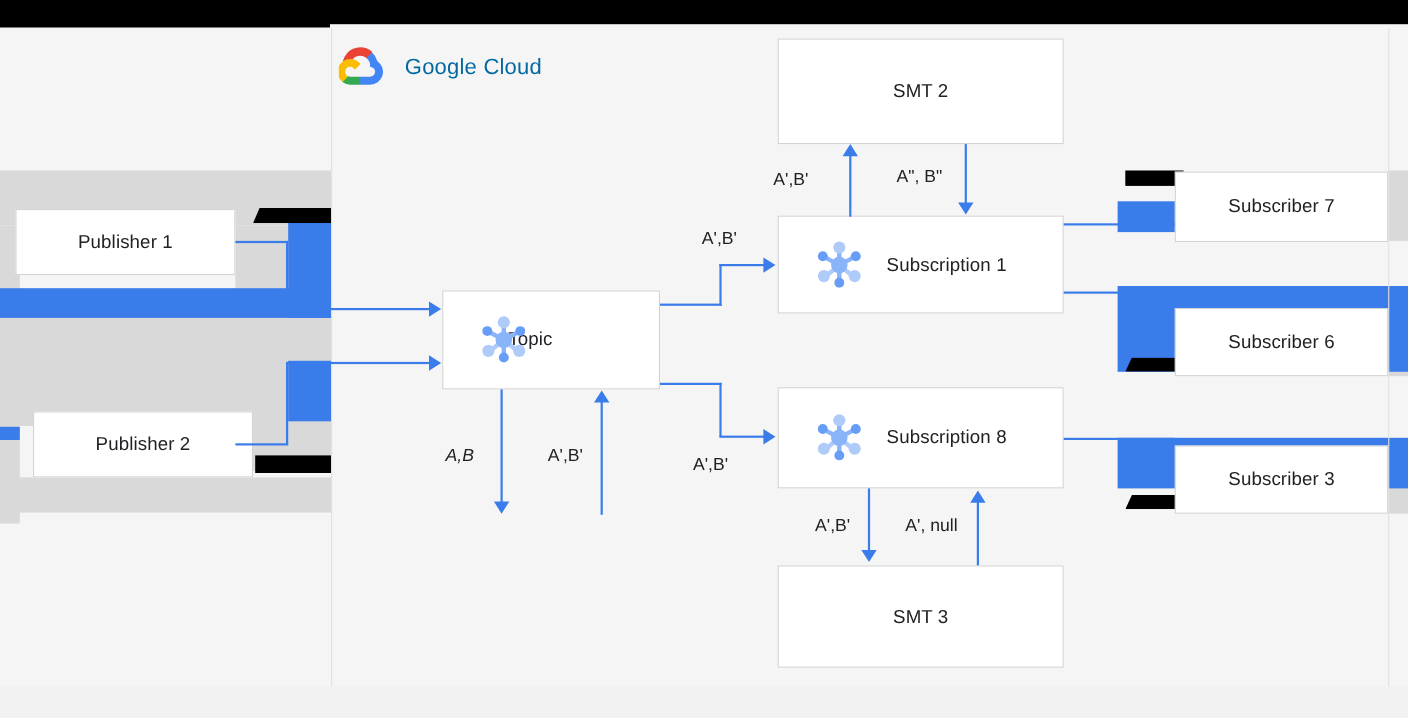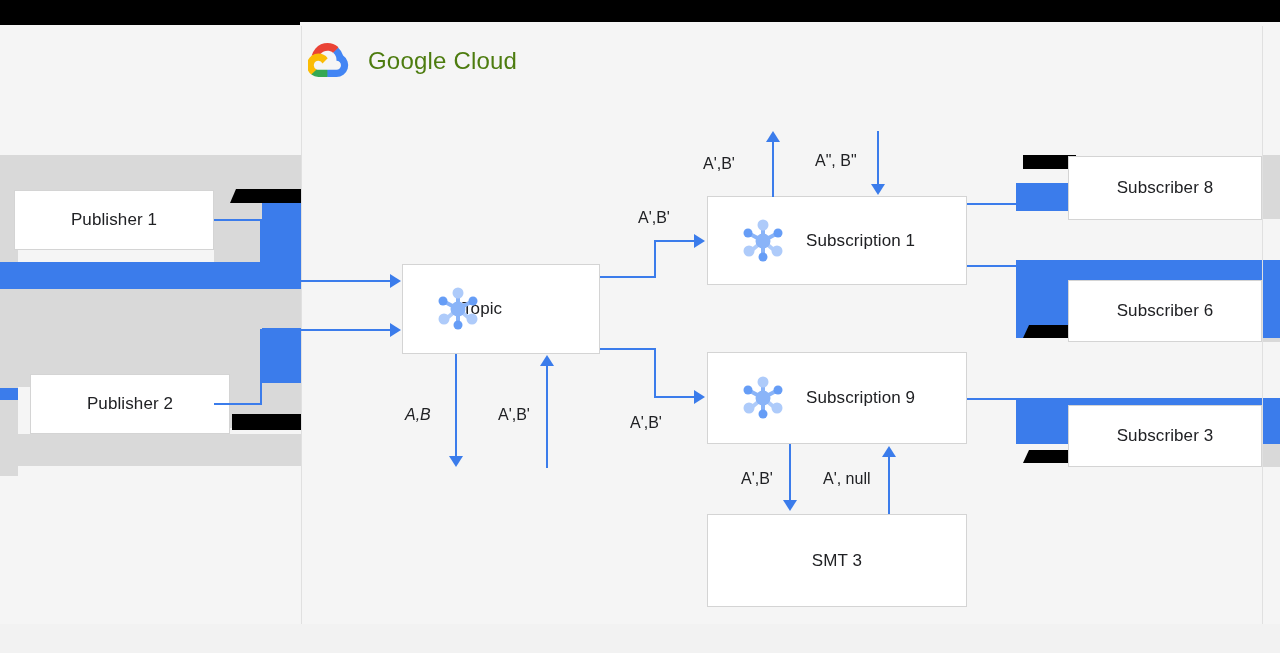--- a/index.html
+++ b/index.html
@@ -42,21 +42,21 @@
   .seg.v{width:2px;}
   .arrow{position:absolute;width:0;height:0;}
   .arrow.right{border-top:7px solid transparent;border-bottom:7px solid transparent;border-left:11px solid #3b7ceb;}
   .arrow.down{border-left:7px solid transparent;border-right:7px solid transparent;border-top:11px solid #3b7ceb;}
   .arrow.up{border-left:7px solid transparent;border-right:7px solid transparent;border-bottom:11px solid #3b7ceb;}
 
   .edge-label{position:absolute;color:#202124;font-size:16px;white-space:nowrap;}
 
   
   .logo-wrap{position:absolute;left:308px;top:40px;display:flex;align-items:center;gap:14px;}
-  .logo-text{font-size:24px;color:#4d7c0f;letter-spacing:.2px;}
+  .logo-text{font-size:20px;color:#0369a1;letter-spacing:.2px;}
 </style>
 </head>
 <body>
 
 <div class="stage">
 
   <div class="canvas-light"></div>
   <div class="footer-band"></div>
 
   <div class="gray-panel" style="left:0;top:155px;width:301px;height:50px;"></div>
@@ -129,20 +129,23 @@
         <circle cx="46" cy="23" r="4.5" fill="#669df6"></circle>
         <circle cx="17" cy="41" r="5.5" fill="#aecbfa"></circle>
         <circle cx="45" cy="41" r="5.5" fill="#aecbfa"></circle>
         <circle cx="31" cy="47" r="4.5" fill="#669df6"></circle>
       </svg>
     </span>
     <span class="node-label" style="margin-left:59px;">Topic</span>
   </div>
 
 
+  <div class="node" style="left:707px;top:35px;width:260px;height:96px;">
+    <span class="node-label">SMT 2</span>
+  </div>
 
   <div class="node" style="left:707px;top:514px;width:260px;height:93px;">
     <span class="node-label">SMT 3</span>
   </div>
 
   <div class="node with-icon" style="left:707px;top:196px;width:260px;height:89px;">
     <span class="hub-icon">
       <svg width="62" height="62" viewBox="0 0 62 62">
         <line x1="31" y1="31" x2="31" y2="17" stroke="#8ab4f8" stroke-width="4"></line>
         <line x1="31" y1="31" x2="18" y2="24" stroke="#8ab4f8" stroke-width="4"></line>
@@ -173,25 +176,25 @@
         <line x1="31" y1="31" x2="31" y2="45" stroke="#8ab4f8" stroke-width="4"></line>
         <circle cx="31" cy="31" r="7.5" fill="#8ab4f8"></circle>
         <circle cx="31" cy="15" r="5.5" fill="#aecbfa"></circle>
         <circle cx="16" cy="23" r="4.5" fill="#669df6"></circle>
         <circle cx="46" cy="23" r="4.5" fill="#669df6"></circle>
         <circle cx="17" cy="41" r="5.5" fill="#aecbfa"></circle>
         <circle cx="45" cy="41" r="5.5" fill="#aecbfa"></circle>
         <circle cx="31" cy="47" r="4.5" fill="#669df6"></circle>
       </svg>
     </span>
-    <span class="node-label" style="margin-left:98px;">Subscription 9</span>
+    <span class="node-label" style="margin-left:98px;">Subscription 8</span>
   </div>
 
   <div class="node" style="left:1068px;top:156px;width:194px;height:64px;">
-    <span class="node-label">Subscriber 8</span>
+    <span class="node-label">Subscriber 7</span>
   </div>
 
   <div class="node" style="left:1068px;top:280px;width:194px;height:62px;">
     <span class="node-label">Subscriber 6</span>
   </div>
 
   <div class="node" style="left:1068px;top:405px;width:194px;height:62px;">
     <span class="node-label">Subscriber 3</span>
   </div>
 

